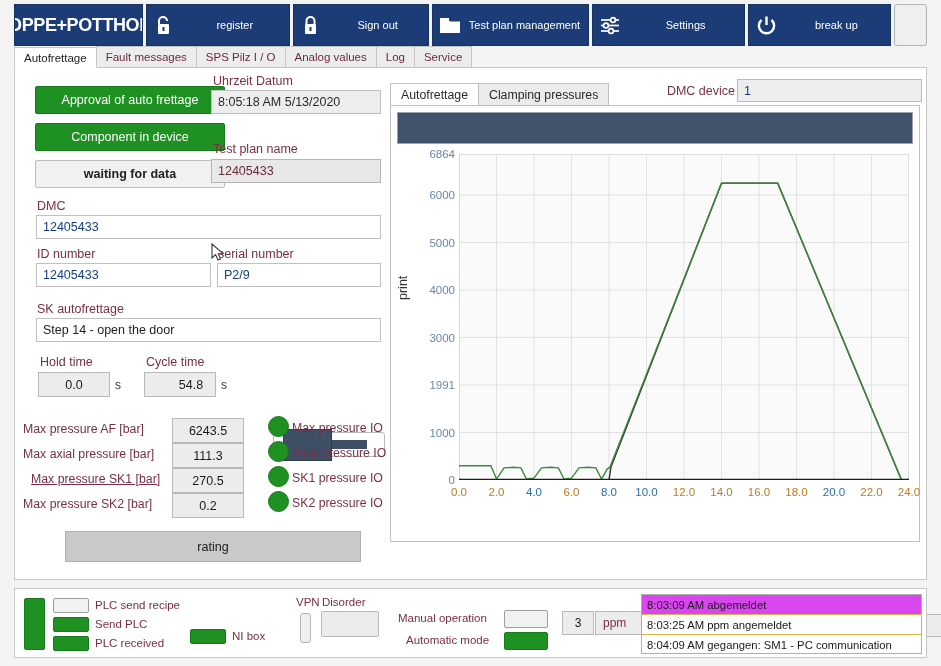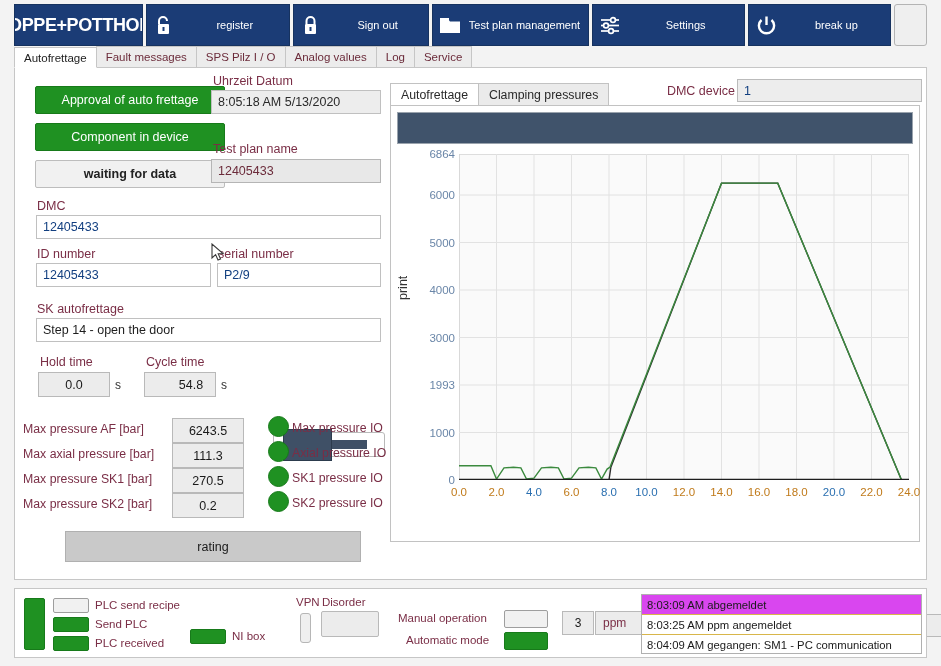--- a/index.html
+++ b/index.html
@@ -424,21 +424,21 @@
       <div class="prow-label" style="left:8px; top:354px;">Max pressure AF [bar]</div>
       <div class="prow-val" style="top:350px;">6243.5</div>
       <div class="led" style="top:348px;"></div>
       <div class="led-label" style="top:353px;">Max pressure IO</div>
 
       <div class="prow-label" style="left:8px; top:379px;">Max axial pressure [bar]</div>
       <div class="prow-val" style="top:375px;">111.3</div>
       <div class="led" style="top:373px;"></div>
       <div class="led-label" style="top:378px;">Axial pressure IO</div>
 
-      <div class="prow-label" style="left:8px; top:404px;">Max pressure SK1 [bar]</div>
+      <div class="prow-label" style="left:16px; top:404px;text-decoration:underline;">Max pressure SK1 [bar]</div>
       <div class="prow-val" style="top:400px;">270.5</div>
       <div class="led" style="top:398px;"></div>
       <div class="led-label" style="top:403px;">SK1 pressure IO</div>
 
       <div class="prow-label" style="left:8px; top:429px;">Max pressure SK2 [bar]</div>
       <div class="prow-val" style="top:425px;">0.2</div>
       <div class="led" style="top:423px;"></div>
       <div class="led-label" style="top:428px;">SK2 pressure IO</div>
 
       <div class="rating">rating</div>
@@ -460,21 +460,21 @@
 
       <div class="chartbox">
         <div class="chart-head"></div>
 
         <div class="plotarea">
           <div class="ylabel">print</div>
 
           <div id="yticks" style="position:absolute; left:0; top:0; width:58px; height:330px;">
               <div class="ytick" style="top: 330px; width: 52px;">0</div>
               <div class="ytick" style="top: 282.506px; width: 52px;">1000</div>
-              <div class="ytick" style="top: 235.012px; width: 52px;">1993</div>
+              <div class="ytick" style="top: 235.012px; width: 52px;">1991</div>
               <div class="ytick" style="top: 187.517px; width: 52px;">3000</div>
               <div class="ytick" style="top: 140.023px; width: 52px;">4000</div>
               <div class="ytick" style="top: 92.5291px; width: 52px;">5000</div>
               <div class="ytick" style="top: 45.035px; width: 52px;">6000</div>
               <div class="ytick" style="top: 4px; width: 52px;">6864</div>
             </div>
 
           <div id="xticks" style="position:absolute; left:0; top:336px; width:518px; height:18px;">
               <div class="xtick" style="left: 62px; color: rgb(192, 122, 26);">0.0</div>
               <div class="xtick" style="left: 99.5px; color: rgb(192, 122, 26);">2.0</div>

